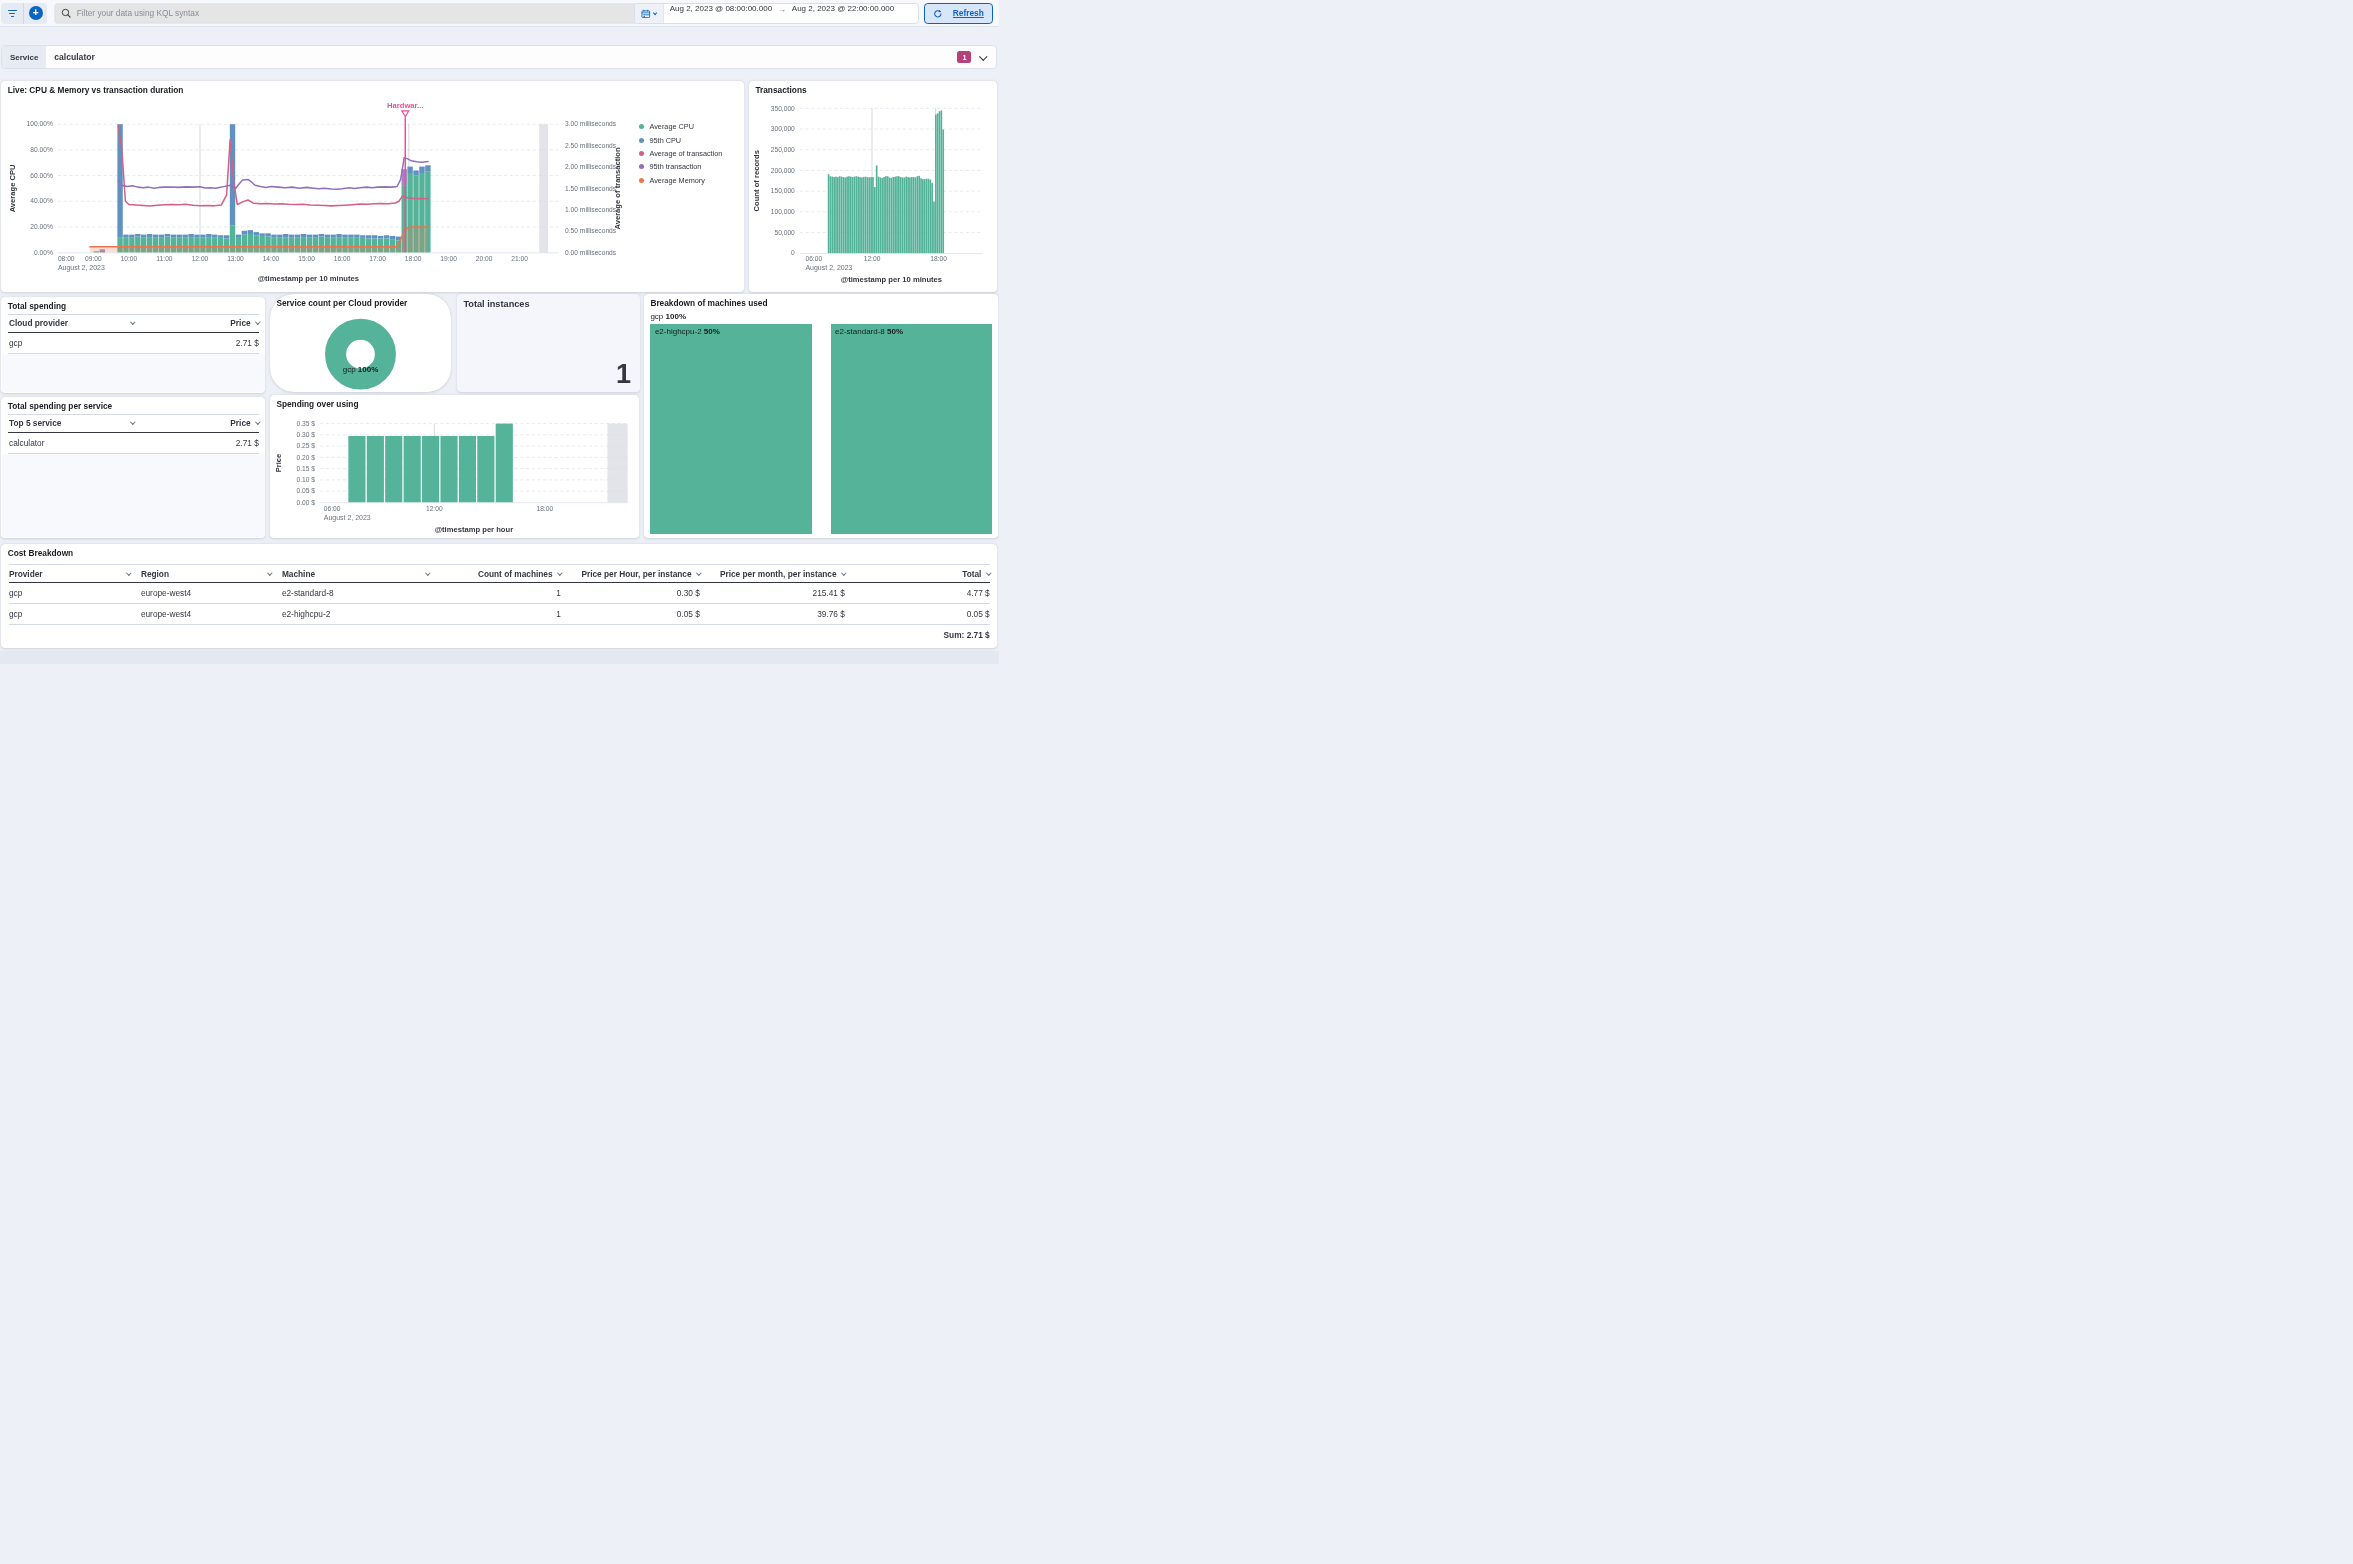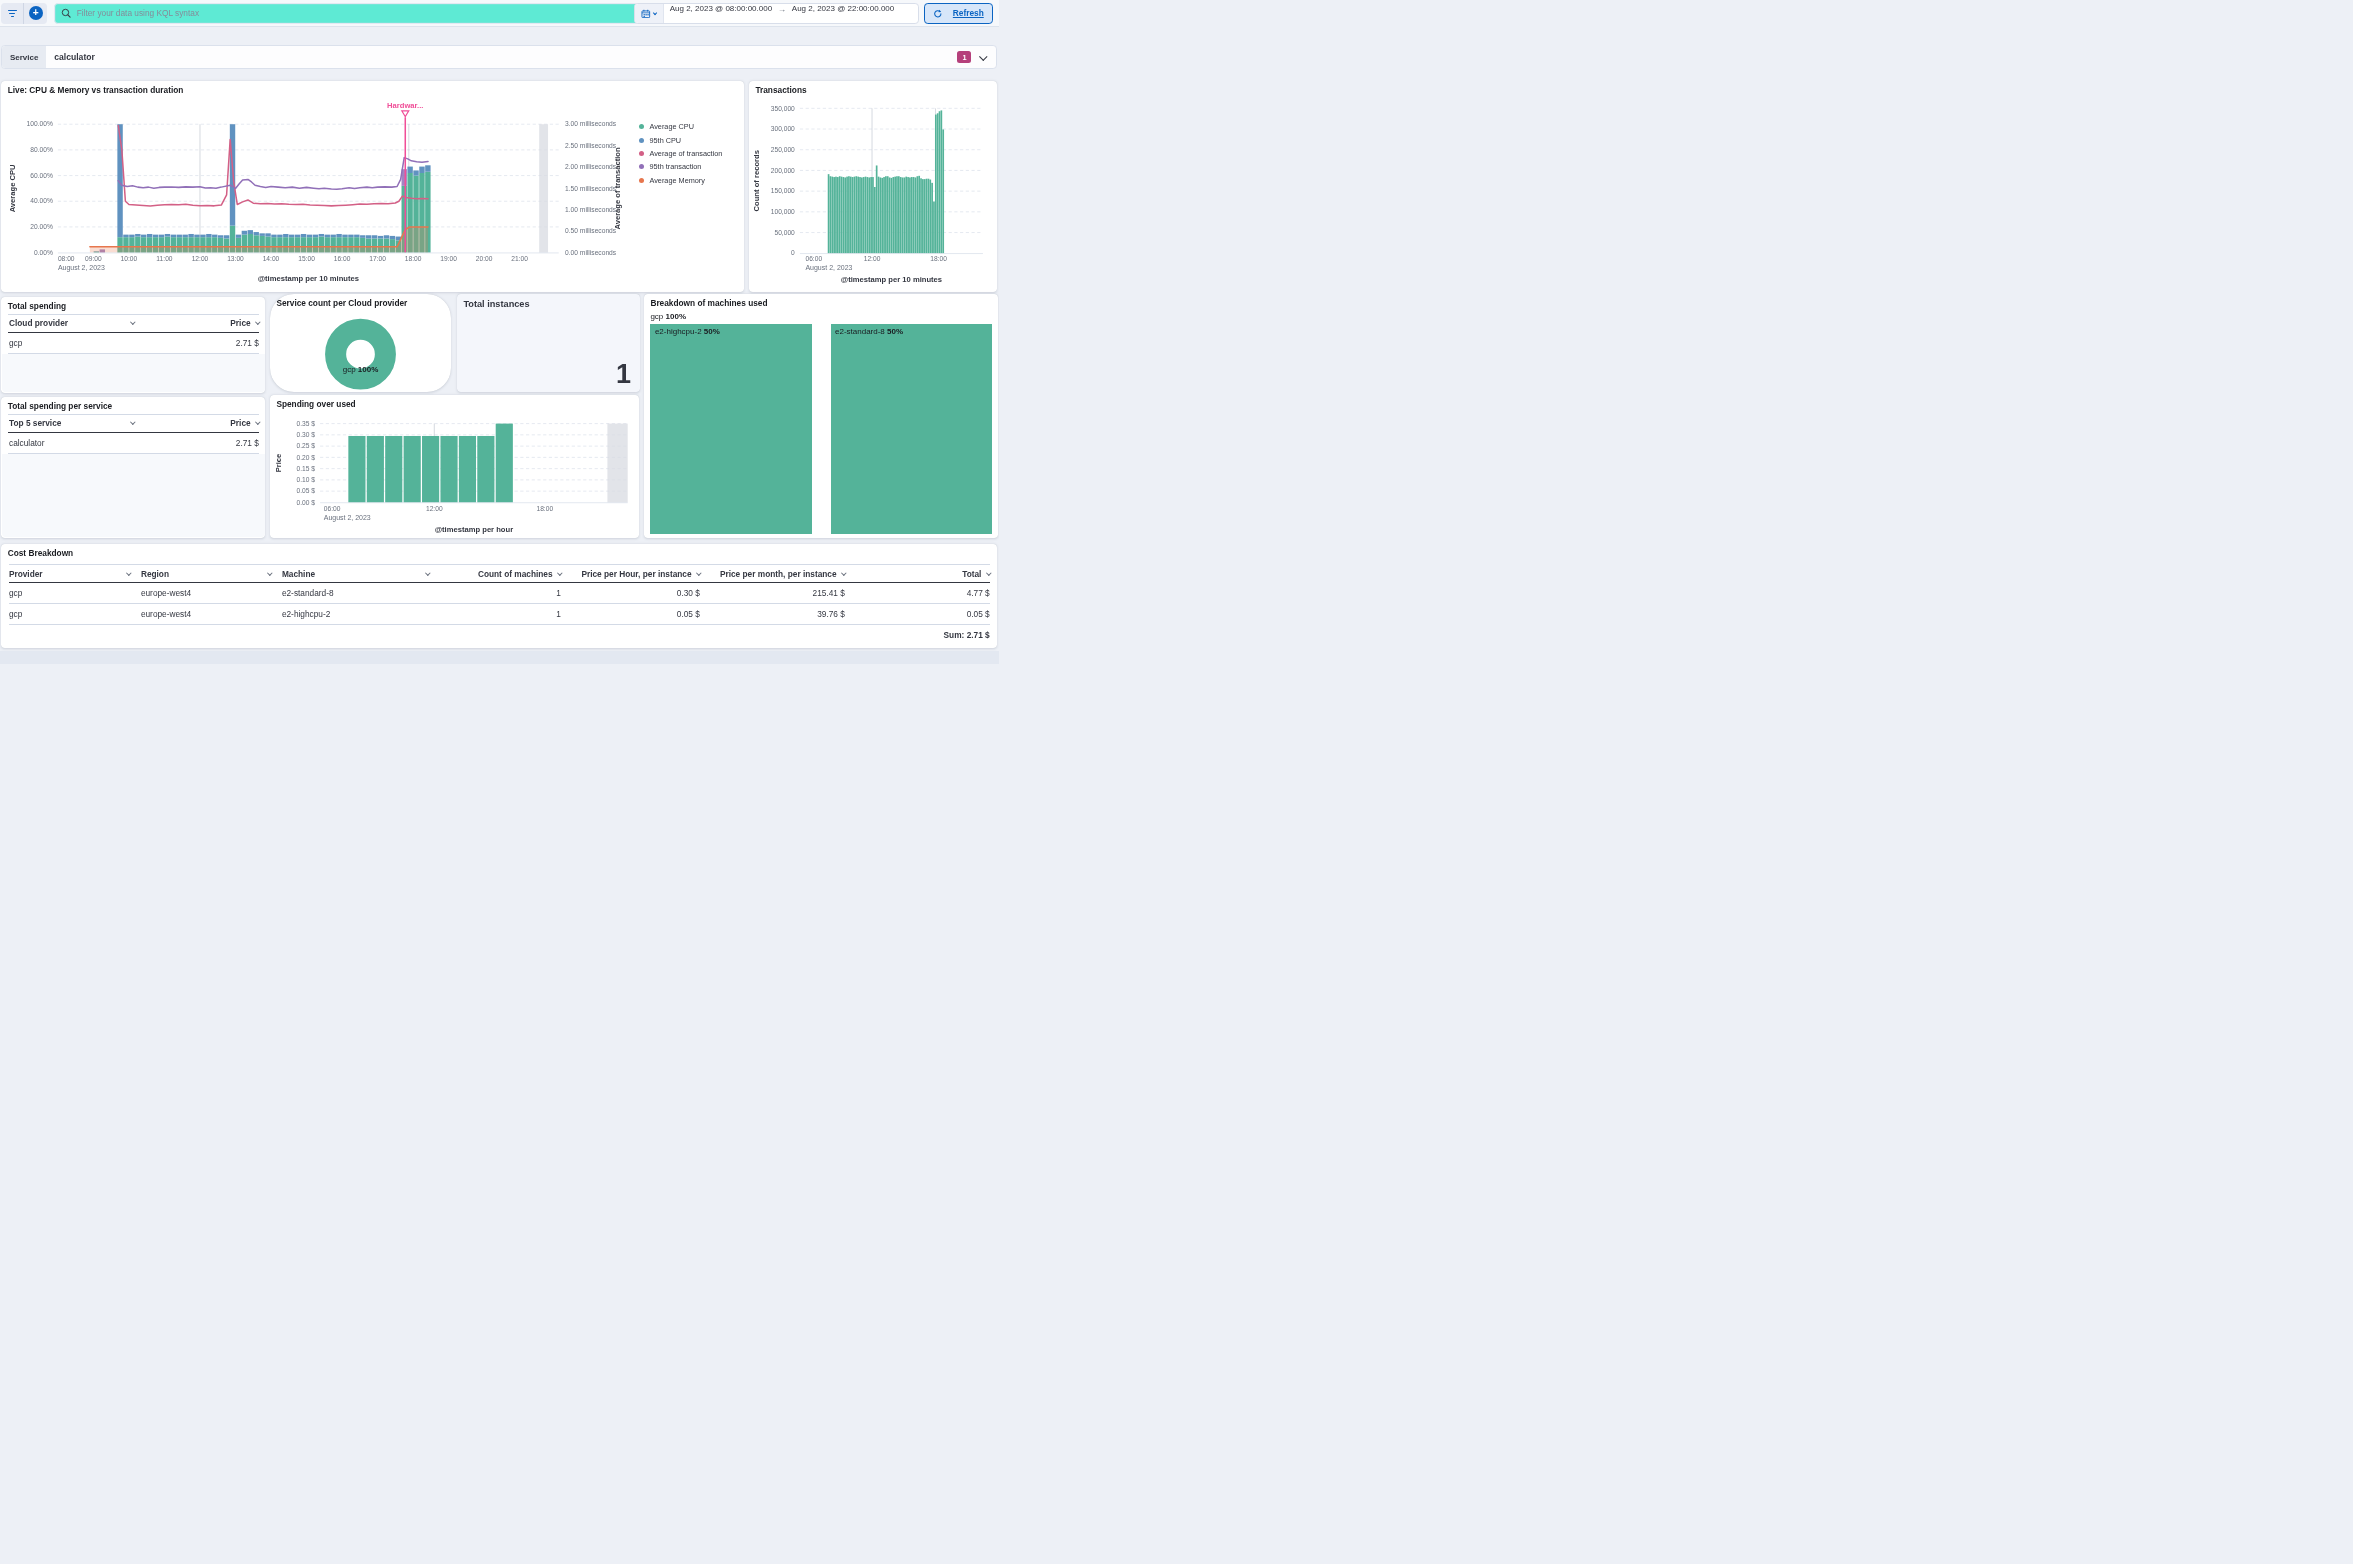--- a/index.html
+++ b/index.html
@@ -18,21 +18,21 @@
                background:#e6eaf3; border-radius:3.8px; display:flex; }
   .ctl-btn { width:23px; height:21.7px; display:flex; align-items:center; justify-content:center;
              border:none; background:transparent; cursor:pointer; }
   .ctl-btn:first-child { border-right:0.6px solid #cfd6e4; }
   .filter-glyph { display:flex; flex-direction:column; gap:1.9px; align-items:center; }
   .filter-glyph i { display:block; height:1.3px; background:#0b64c2; border-radius:0.6px; }
   .filter-glyph i:nth-child(1){ width:9.6px; } .filter-glyph i:nth-child(2){ width:5.7px; }
   .filter-glyph i:nth-child(3){ width:2.5px; }
   .plus-circle { width:14px; height:14px; border-radius:50%; background:#0b64c2; color:#fff;
                  font-size:10.2px; font-weight:700; line-height:13.4px; text-align:center; }
-  .searchbox { position:absolute; left:54px; top:2.5px; width:652px; height:21.7px; background:#5eead4;
+  .searchbox { position:absolute; left:54px; top:2.5px; width:652px; height:21.7px; background:#e5e5e5;
                border:0.6px solid #e3e8f2; border-radius:3.8px; display:flex; align-items:center;
                padding:0 6.4px; box-shadow:inset 0 0 0 0.6px rgba(211,218,230,.4); }
   .searchbox input { border:none; outline:none; flex:1; font-size:8.3px; margin-left:5.1px;
                      font-family:inherit; color:#343741; background:transparent; }
   .searchbox input::placeholder { color:#858c99; }
   .dategroup { position:absolute; left:634px; top:2.5px; width:285px; height:21.7px; background:#fff;
                border:0.6px solid #d8deea; border-radius:3.8px; display:flex; align-items:flex-start; }
   .cal-seg { height:100%; width:29px; display:flex; align-items:center; justify-content:center;
              gap:2.5px; border-right:0.6px solid #e0e5ef; background:#eef1f8;
              border-radius:3.8px 0 0 3.8px; cursor:pointer; }
@@ -536,21 +536,21 @@
         <div class="mini-row">
           <div class="c1">calculator</div>
           <div class="c2">2.71 $</div>
         </div>
       </div>
   </div>
   <div class="mini-empty" style="top:57px"></div>
 </section>
 
 <section class="panel p-stime">
-  <h2 class="panel-title">Spending over used</h2>
+  <h2 class="panel-title">Spending over using</h2>
   <svg id="stime-svg" class="chart-svg" width="369" height="143" viewBox="0 0 579 225">
       <text x="70" y="172.5" class="tick" text-anchor="end">0.00 $</text>
       <line x1="78" y1="151.28571428571428" x2="562" y2="151.28571428571428" stroke="#d6dce8" stroke-dasharray="5 4"></line>
       <text x="70" y="154.78571428571428" class="tick" text-anchor="end">0.05 $</text>
       <line x1="78" y1="133.57142857142856" x2="562" y2="133.57142857142856" stroke="#d6dce8" stroke-dasharray="5 4"></line>
       <text x="70" y="137.07142857142856" class="tick" text-anchor="end">0.10 $</text>
       <line x1="78" y1="115.85714285714286" x2="562" y2="115.85714285714286" stroke="#d6dce8" stroke-dasharray="5 4"></line>
       <text x="70" y="119.35714285714286" class="tick" text-anchor="end">0.15 $</text>
       <line x1="78" y1="98.14285714285714" x2="562" y2="98.14285714285714" stroke="#d6dce8" stroke-dasharray="5 4"></line>
       <text x="70" y="101.64285714285714" class="tick" text-anchor="end">0.20 $</text>

